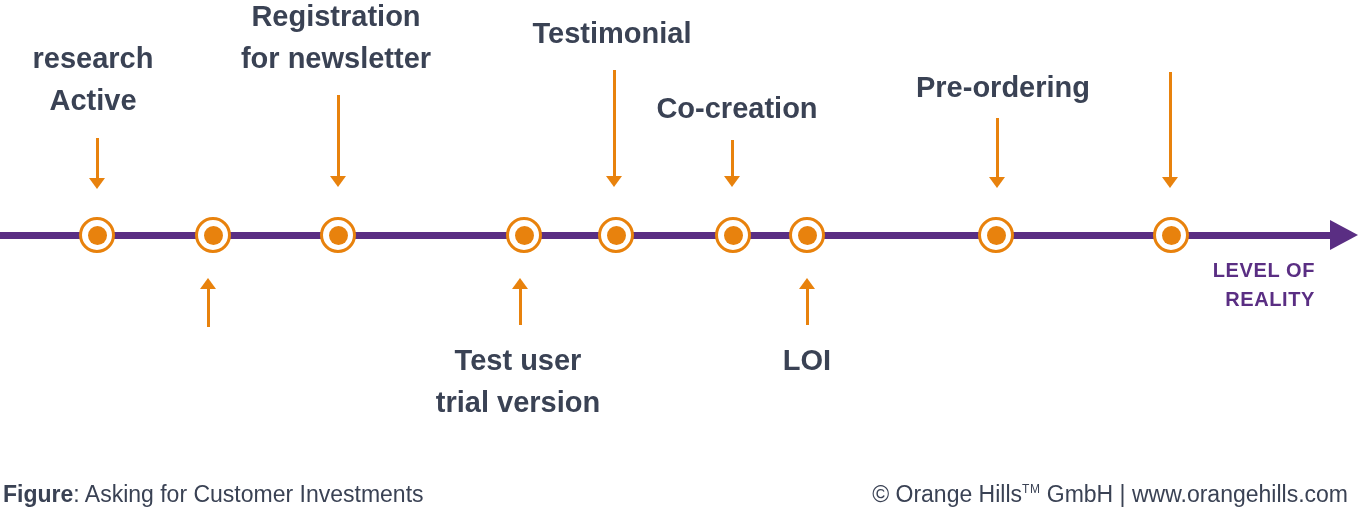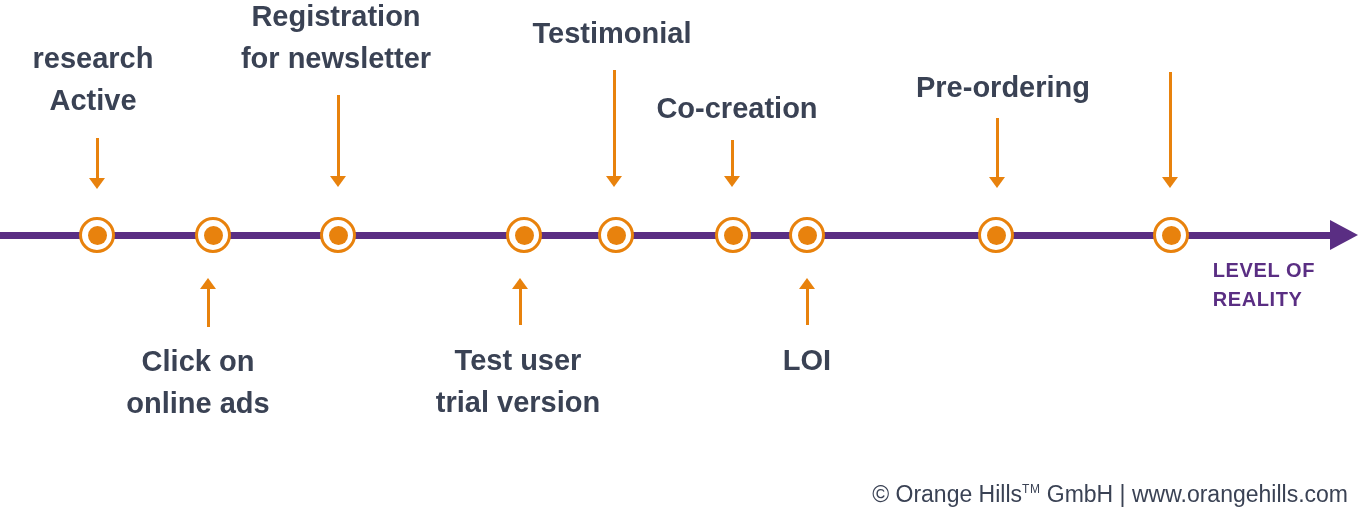--- a/index.html
+++ b/index.html
@@ -25,20 +25,21 @@
   }
   .axis-arrowhead {
     position: absolute; left: 1330px; top: 220px;
     width: 0; height: 0;
     border-left: 28px solid var(--purple);
     border-top: 15.5px solid transparent;
     border-bottom: 15.5px solid transparent;
   }
   .axis-label {
     position: absolute; right: 46px; top: 256px;
+    text-align: right;
     color: var(--purple);
     font-size: 20px; font-weight: 700;
     letter-spacing: 0.6px;
     line-height: 29px;
     white-space: nowrap;
   }
 
   
   .dot {
     position: absolute; top: 217px;
@@ -107,42 +108,39 @@
 <div class="stage">
 
   <div class="axis-line"></div>
   <div class="axis-arrowhead"></div>
 
   <div class="axis-label">
     <div>LEVEL OF</div>
     <div>REALITY</div>
   </div>
 
+  <div class="figure-caption"><span class="bold">Figure</span><span>: Asking for Customer Investments</span></div>
 
   <div class="credit"><span>© Orange Hills</span><span class="tm">TM</span><span> GmbH | www.orangehills.com</span></div>
 
 <div class="arrow down" style="left: 89px; top: 138px; height: 51px;">
       <div class="shaft"></div>
       <div class="head"></div>
     </div>
     <div class="milestone-label" style="left: 93px; top: 37px;">
       <div>research</div>
       <div>Active</div>
     </div>
     <div class="dot" style="left: 79px;">
       <div class="dot-inner"></div>
     </div>
     <div class="arrow up" style="left: 200px; top: 278px; height: 49px;">
       <div class="shaft"></div>
       <div class="head"></div>
     </div>
-    <div class="milestone-label" style="left: 198px; top: 340px;">
-      <div>Click on</div>
-      <div>online ads</div>
-    </div>
     <div class="dot" style="left: 195px;">
       <div class="dot-inner"></div>
     </div>
     <div class="arrow down" style="left: 330px; top: 95px; height: 92px;">
       <div class="shaft"></div>
       <div class="head"></div>
     </div>
     <div class="milestone-label" style="left: 336px; top: -5px;">
       <div>Registration</div>
       <div>for newsletter</div>

